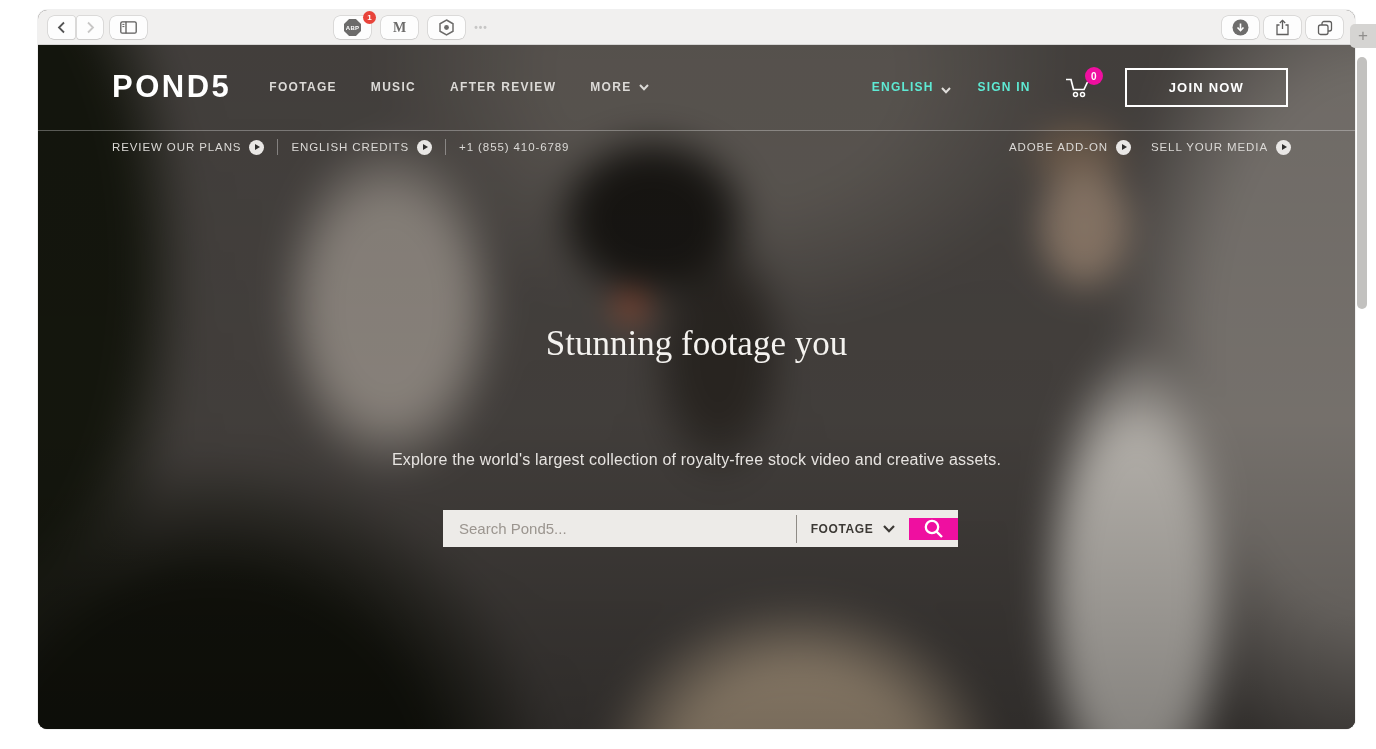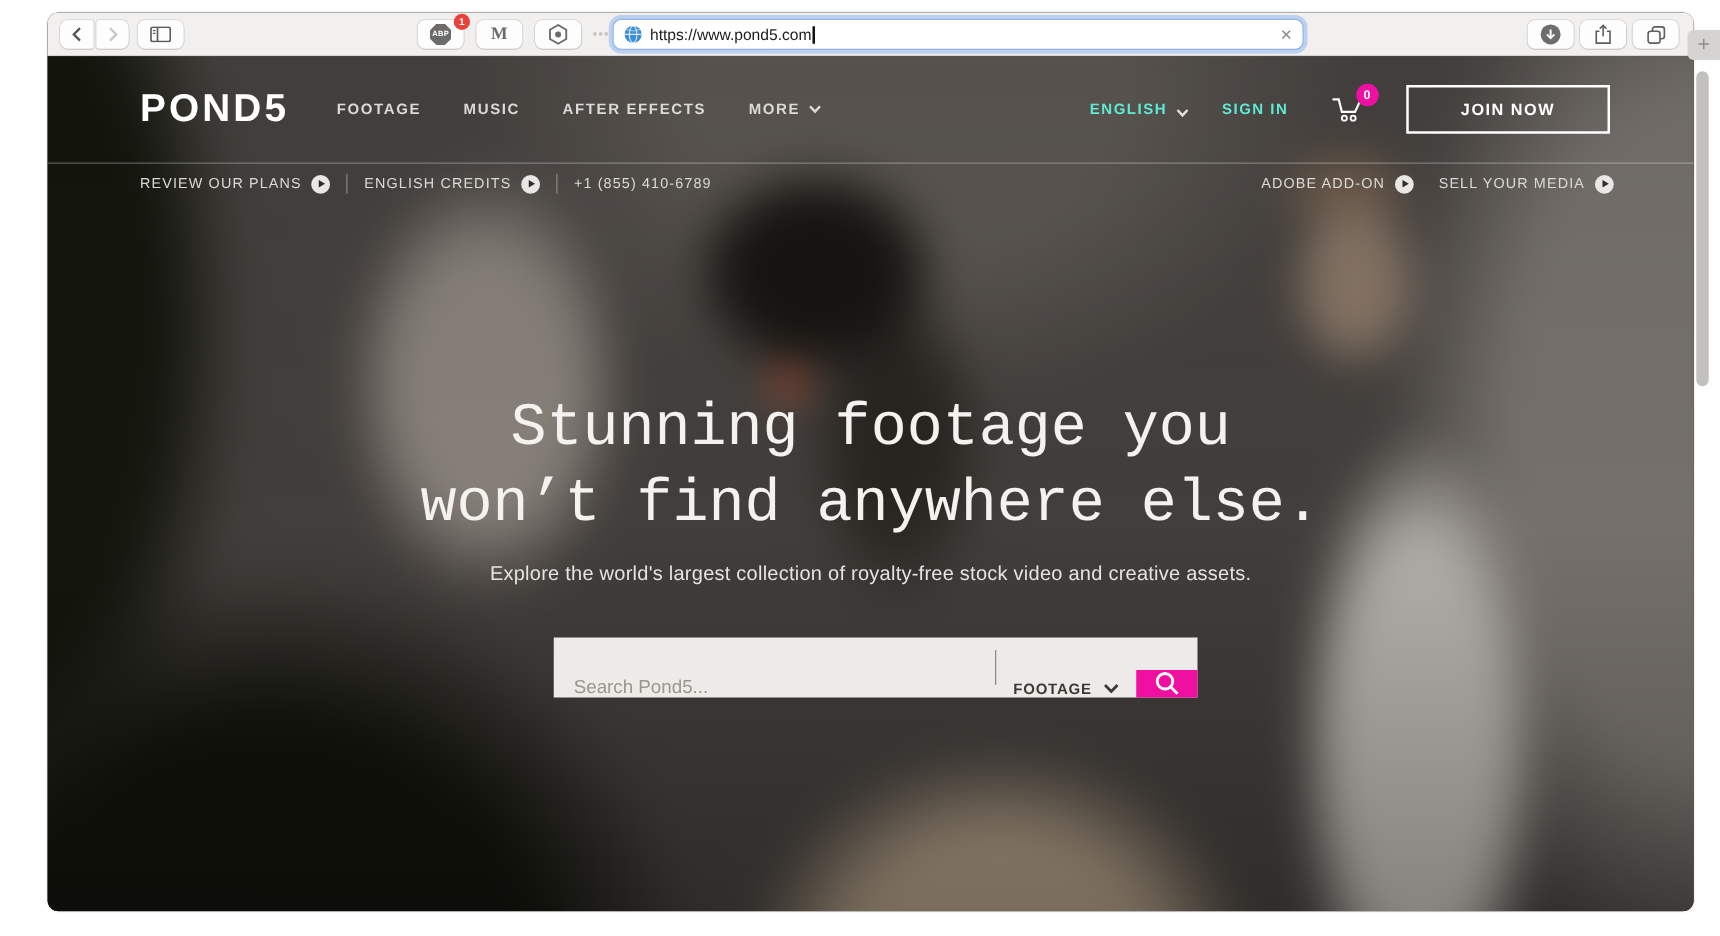--- a/index.html
+++ b/index.html
@@ -135,32 +135,32 @@
   .circle-arrow i {
     display: block; width: 0; height: 0;
     border-left: 5px solid #2e2d2c; border-top: 3.5px solid transparent; border-bottom: 3.5px solid transparent;
     margin-left: 2px;
   }
   .sub-right { margin-left: auto; display: flex; align-items: center; gap: 20px; }
 
   
   .hero-title {
     position: absolute; left: 0; right: 0; top: 268px; z-index: 5;
-    text-align: center; font-family: Liberation Mono, monospace;
-    font-size: 48px; line-height: 61px; color: #f4f2ef; font-weight: 400;
+    text-align: center; font-family: Liberation Serif, serif;
+    font-size: 35px; line-height: 61px; color: #f4f2ef; font-weight: 400;
   }
   .hero-subtitle {
     position: absolute; left: 0; right: 0; top: 406px; z-index: 5;
     text-align: center; font-size: 16px; color: #e6e3e0; letter-spacing: 0.2px;
   }
 
   
   .search-bar {
-    position: absolute; left: 405px; top: 465px; width: 515px; height: 48px;
-    display: flex; align-items: flex-end; z-index: 6; background: #edebe8;
+    position: absolute; left: 405px; top: 465px; width: 515px; height: 37px;
+    display: flex; align-items: center; z-index: 6; background: #edebe8;
   }
   .search-input {
     flex: 1; border: none; outline: none; background: transparent;
     padding: 0 16px; font-family: "Liberation Sans", sans-serif; font-size: 15px; color: #44403c;
   }
   .search-input::placeholder { color: #9b958f; }
   .search-divider { width: 1px; background: #8f8b86; align-self: center; height: 28px; }
   .search-category {
     width: 112px; display: flex; align-items: center; justify-content: center; gap: 10px;
     font-size: 12px; font-weight: 700; letter-spacing: 0.6px; color: #3c3935; cursor: pointer;
@@ -214,31 +214,20 @@
       <span class="m-glyph">M</span>
     </div>
     <div class="tb-btn btn-hex">
       <svg width="17" height="17" viewBox="0 0 17 17">
         <polygon points="8.5,1 15,4.8 15,12.2 8.5,16 2,12.2 2,4.8" fill="none" stroke="#6c6b6a" stroke-width="1.5"></polygon>
         <circle cx="8.5" cy="8.5" r="2.4" fill="#6c6b6a"></circle>
       </svg>
     </div>
     <div class="tb-plain btn-dots">•••</div>
 
-    <div class="url-field">
-      <svg width="15" height="15" viewBox="0 0 15 15">
-        <circle cx="7.5" cy="7.5" r="6.8" fill="#3f8fd6"></circle>
-        <ellipse cx="7.5" cy="7.5" rx="3" ry="6.8" fill="none" stroke="rgba(255,255,255,0.8)" stroke-width="0.9"></ellipse>
-        <line x1="0.7" y1="7.5" x2="14.3" y2="7.5" stroke="rgba(255,255,255,0.8)" stroke-width="0.9"></line>
-        <path d="M2 3.6 Q7.5 6 13 3.6" fill="none" stroke="rgba(255,255,255,0.55)" stroke-width="0.8"></path>
-      </svg>
-      <span class="url-text">https://www.pond5.com</span>
-      <span class="url-caret"></span>
-      <span class="url-clear">✕</span>
-    </div>
 
     <div class="tb-btn btn-dl">
       <svg width="17" height="17" viewBox="0 0 17 17">
         <circle cx="8.5" cy="8.5" r="8" fill="#6e6d6c"></circle>
         <line x1="8.5" y1="4.5" x2="8.5" y2="11" stroke="#fff" stroke-width="1.6"></line>
         <polyline points="5.5,8.5 8.5,11.5 11.5,8.5" fill="none" stroke="#fff" stroke-width="1.6"></polyline>
       </svg>
     </div>
     <div class="tb-btn btn-share">
       <svg width="15" height="17" viewBox="0 0 15 17">
@@ -257,21 +246,21 @@
 
   <div class="page">
     <div class="hero-bg"></div>
     <div class="hero-tint"></div>
 
     <div class="site-header">
       <div class="logo">POND5</div>
       <nav class="main-nav">
         <span class="nav-item">FOOTAGE</span>
         <span class="nav-item">MUSIC</span>
-        <span class="nav-item">AFTER EFFECTS</span>
+        <span class="nav-item">AFTER REVIEW</span>
         <span class="nav-item">
           <span>MORE</span>
           <svg width="10" height="7" viewBox="0 0 10 7">
             <polyline points="1,1 5,5.3 9,1" fill="none" stroke="#dcdad7" stroke-width="2"></polyline>
           </svg>
         </span>
       </nav>
       <div class="hdr-right">
         <span class="hdr-link">
           <span>ENGLISH</span>
@@ -321,21 +310,20 @@
           <span>SELL YOUR MEDIA</span>
           <span class="circle-arrow">
               <i></i>
             </span>
         </span>
       </span>
     </div>
 
     <div class="hero-title">
       <div>Stunning footage you</div>
-      <div>won’t find anywhere else.</div>
     </div>
     <div class="hero-subtitle">Explore the world's largest collection of royalty-free stock video and creative assets.</div>
 
     <div class="search-bar">
       <input class="search-input" type="text" placeholder="Search Pond5..." style="">
       <span class="search-divider"></span>
       <span class="search-category">
         <span>FOOTAGE</span>
         <svg width="12" height="8" viewBox="0 0 12 8">
           <polyline points="1,1 6,6.2 11,1" fill="none" stroke="#3c3935" stroke-width="2.2"></polyline>

